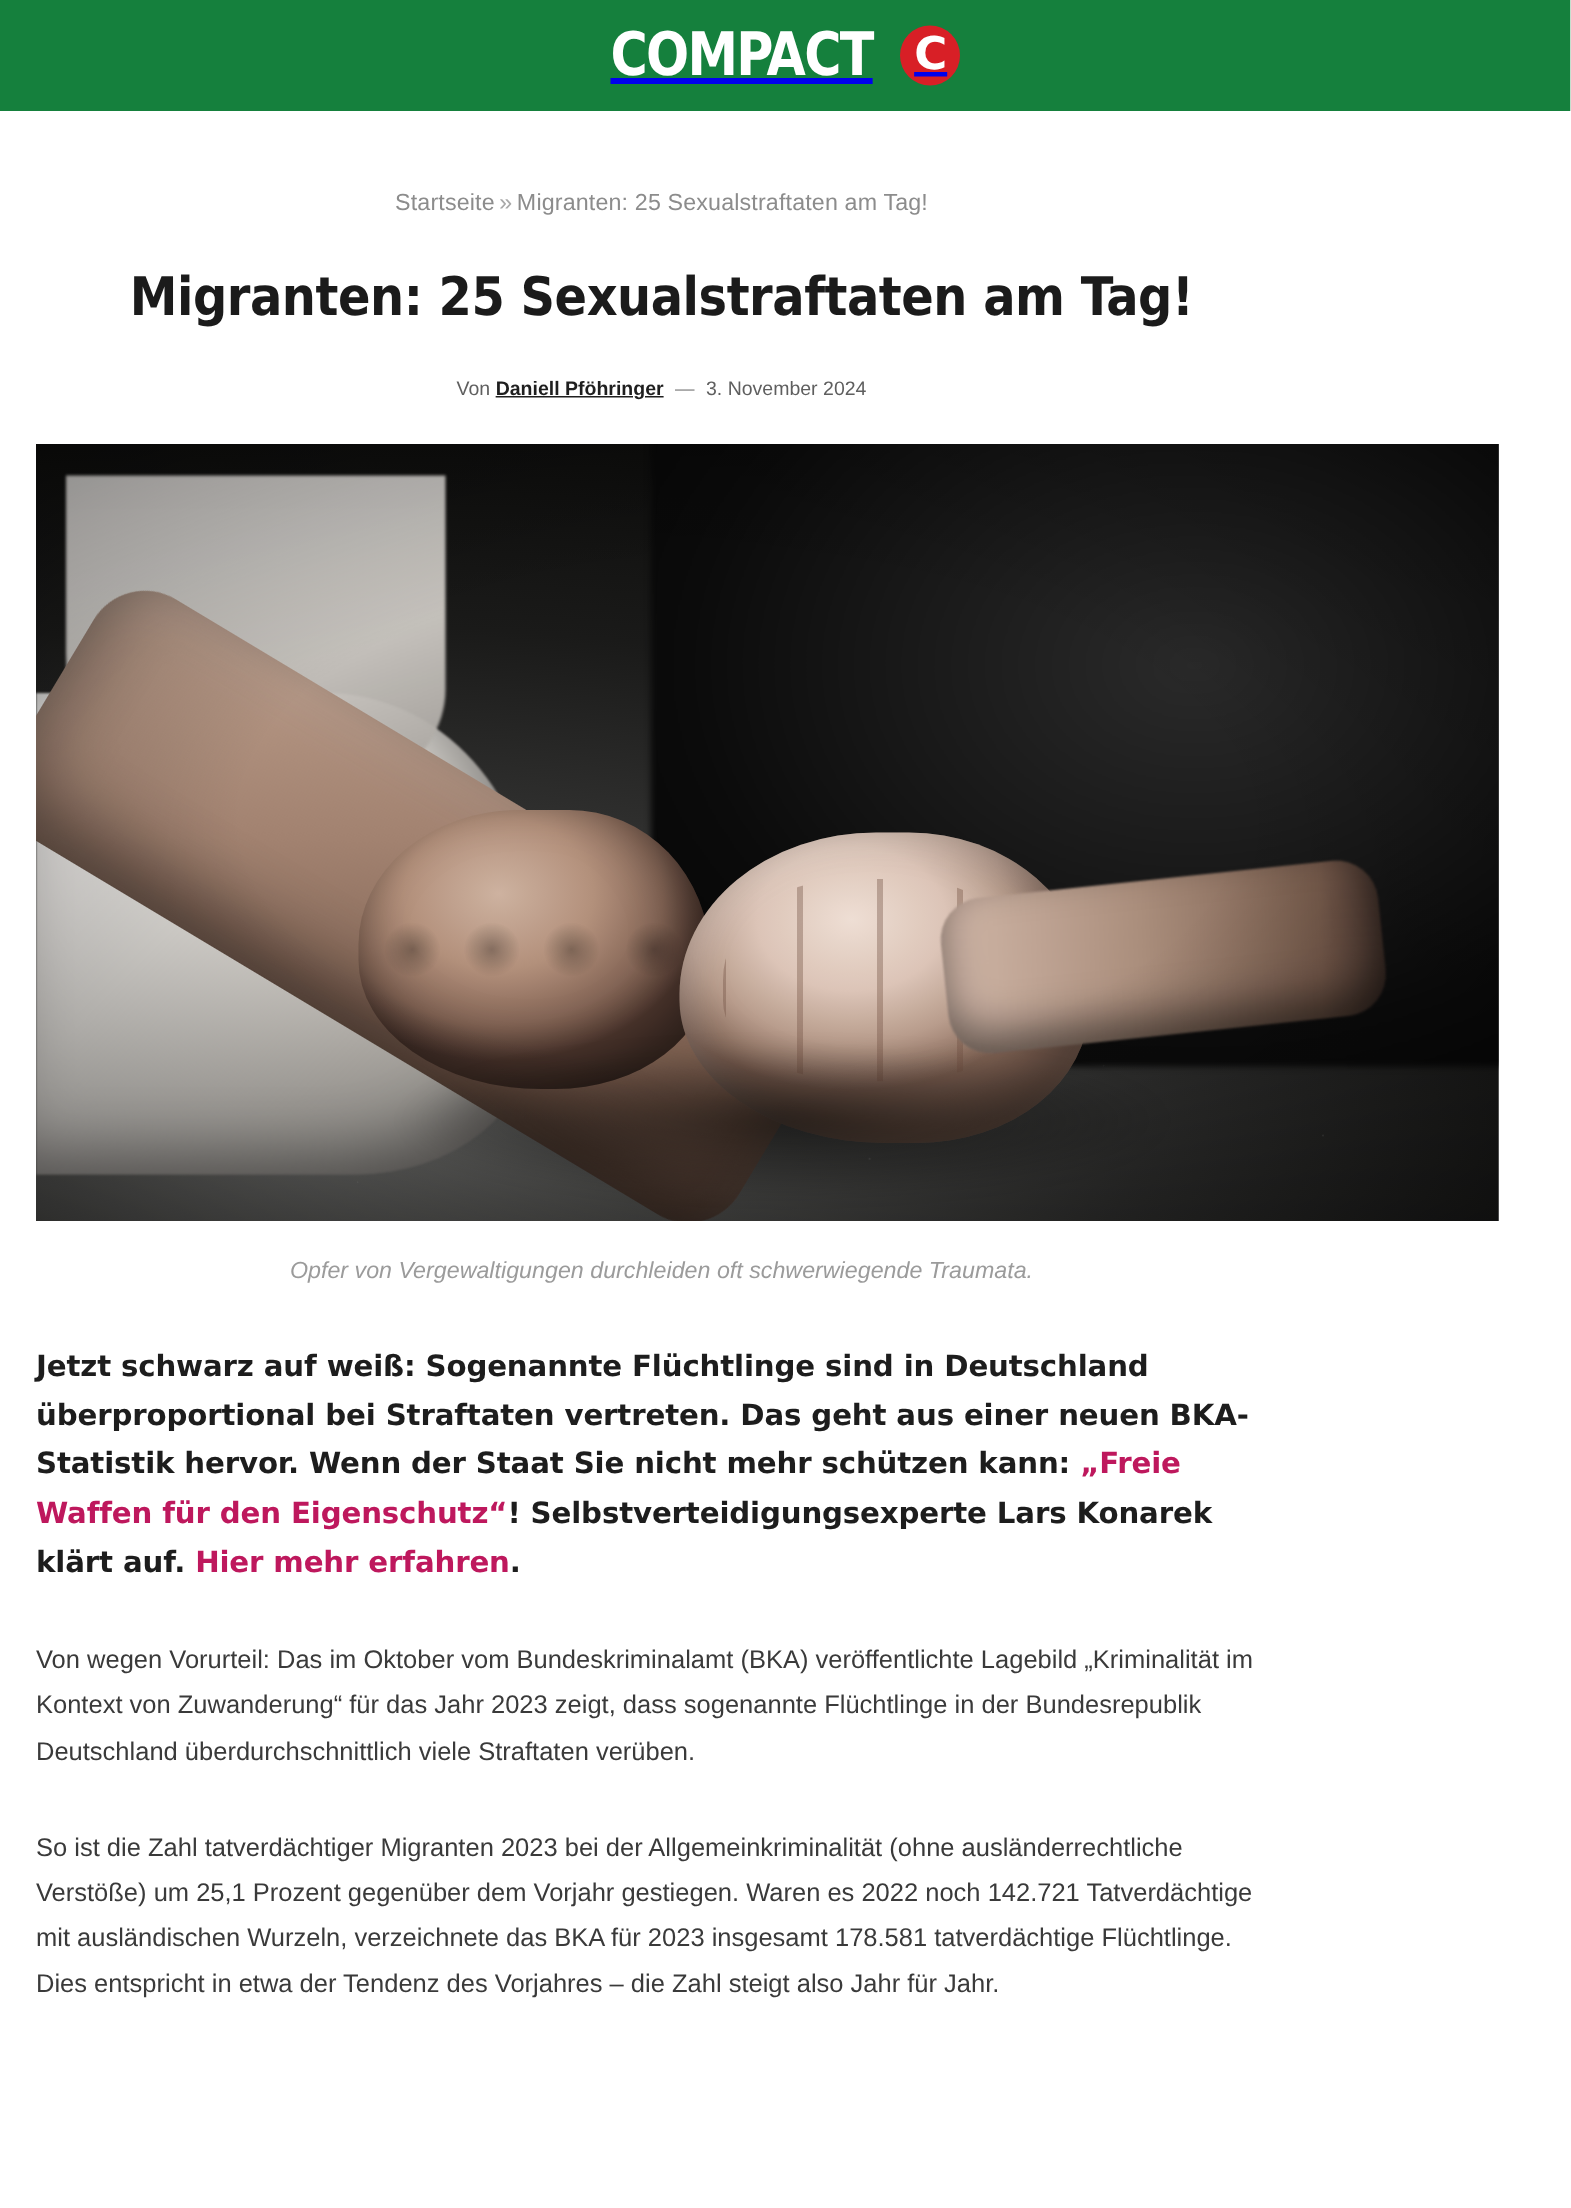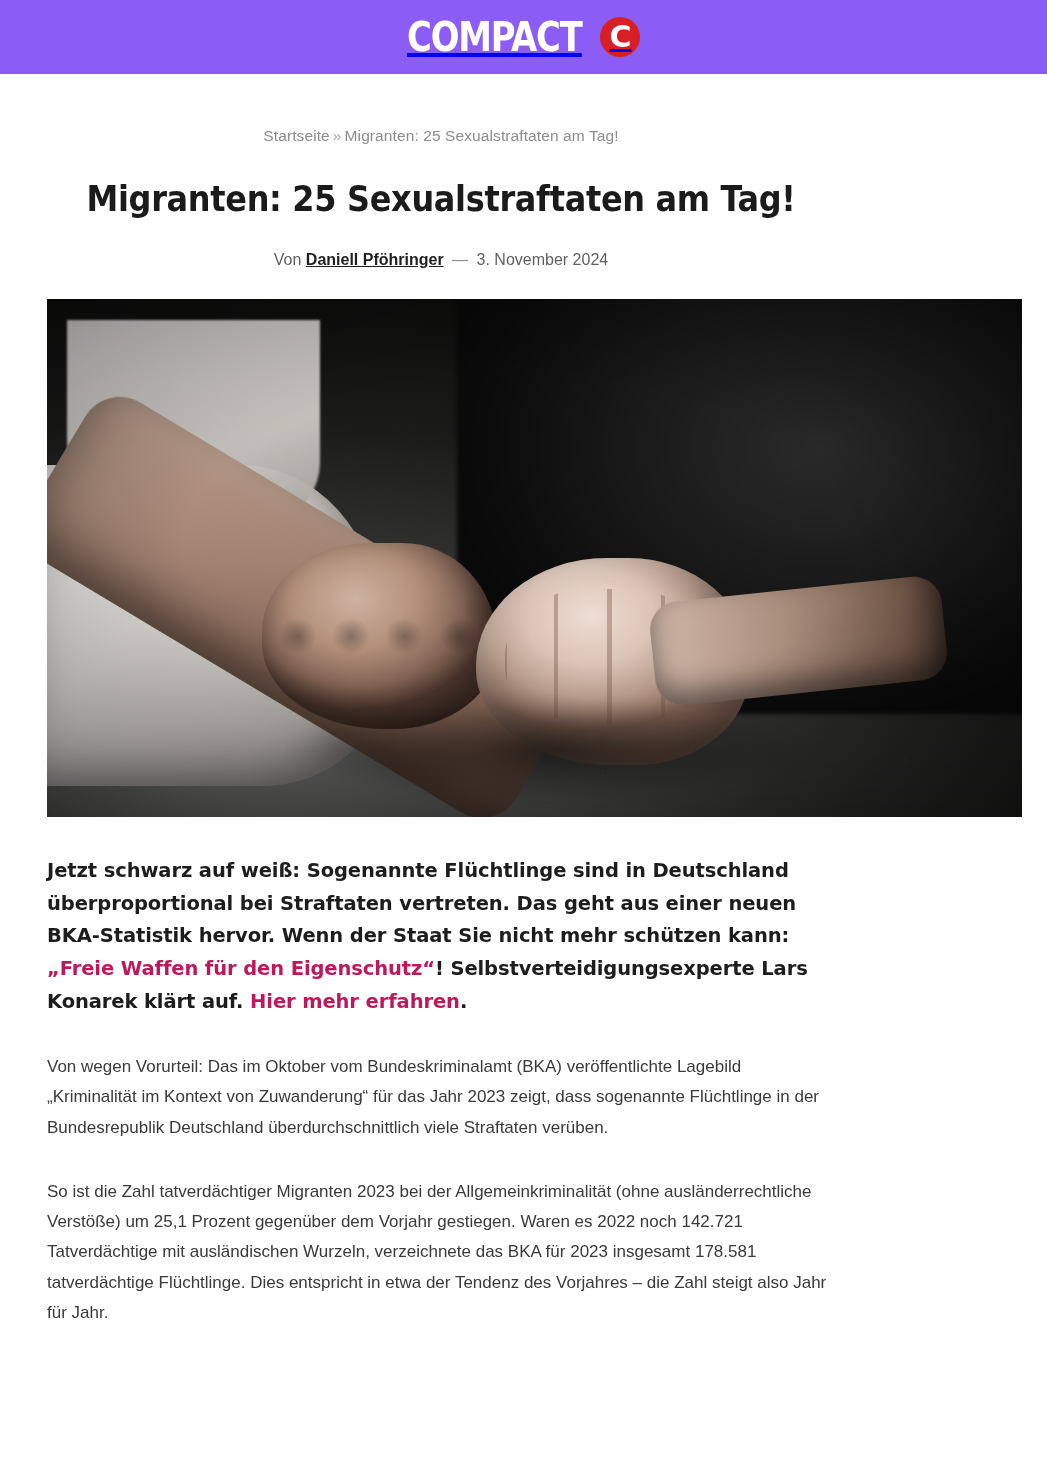--- a/index.html
+++ b/index.html
@@ -9,21 +9,21 @@
     background: #ffffff;
   }
   body {
     width: 1047px;
     font-family: "Liberation Sans", sans-serif;
     color: #2b2b2b;
   }
 
   
   .site-header {
-    background: #8b5cf6;
+    background: #15803d;
     height: 74px;
     display: flex;
     align-items: center;
     justify-content: center;
     position: relative;
   }
   .logo {
     display: flex;
     align-items: center;
     gap: 6px;
@@ -49,21 +49,21 @@
     font-weight: 700;
     font-size: 30px;
     line-height: 40px;
     text-align: center;
     margin-left: 2px;
   }
 
   
   .page {
     width: 882px;
-    padding: 0 47px;
+    padding: 0 24px;
   }
 
   .breadcrumb {
     text-align: center;
     font-size: 15.5px;
     color: #8c8c8c;
     margin-top: 53px;
     letter-spacing: 0.1px;
   }
   .breadcrumb a {
@@ -79,21 +79,21 @@
     font-size: 35.5px;
     line-height: 1.22;
     color: #1b1b1b;
     margin: 32px 0 0 0;
     letter-spacing: -0.3px;
     font-stretch: condensed;
   }
 
   .byline {
     text-align: center;
-    font-size: 16px;
+    font-size: 13px;
     color: #5f5f5f;
     margin-top: 31px;
   }
   .byline .author {
     font-weight: 700;
     color: #1f1f1f;
   }
   .byline .dash { color: #8a8a8a; margin: 0 4px; }
   .byline .date { color: #5f5f5f; }
 
@@ -304,20 +304,21 @@
       <div class="forearm"></div>
       <div class="hand-grip"></div>
       <div class="knuckles"></div>
       <div class="fist"></div>
       <div class="fist-fingers"></div>
       <div class="wrist"></div>
       <div class="shadow"></div>
       <div class="vignette"></div>
       <div class="desat"></div>
     </div>
+    <figcaption class="caption">Opfer von Vergewaltigungen durchleiden oft schwerwiegende Traumata.</figcaption>
   </figure>
 
   <div class="body">
 
     <p class="lead">
       <span>Jetzt schwarz auf weiß: Sogenannte Flüchtlinge sind in Deutschland überproportional bei Straftaten vertreten. Das geht aus einer neuen BKA-Statistik hervor. Wenn der Staat Sie nicht mehr schützen kann: </span><a class="red" href="#">„Freie Waffen für den Eigenschutz“</a><span>! Selbstverteidigungsexperte Lars Konarek klärt auf. </span><a class="red" href="#">Hier mehr erfahren</a><span>.</span>
     </p>
 
     <p class="para">Von wegen Vorurteil: Das im Oktober vom Bundeskriminalamt (BKA) veröffentlichte Lagebild „Kriminalität im Kontext von Zuwanderung“ für das Jahr 2023 zeigt, dass sogenannte Flüchtlinge in der Bundesrepublik Deutschland überdurchschnittlich viele Straftaten verüben.</p>
     <p class="para">So ist die Zahl tatverdächtiger Migranten 2023 bei der Allgemeinkriminalität (ohne ausländerrechtliche Verstöße) um 25,1 Prozent gegenüber dem Vorjahr gestiegen. Waren es 2022 noch 142.721 Tatverdächtige mit ausländischen Wurzeln, verzeichnete das BKA für 2023 insgesamt 178.581 tatverdächtige Flüchtlinge. Dies entspricht in etwa der Tendenz des Vorjahres – die Zahl steigt also Jahr für Jahr.</p>

